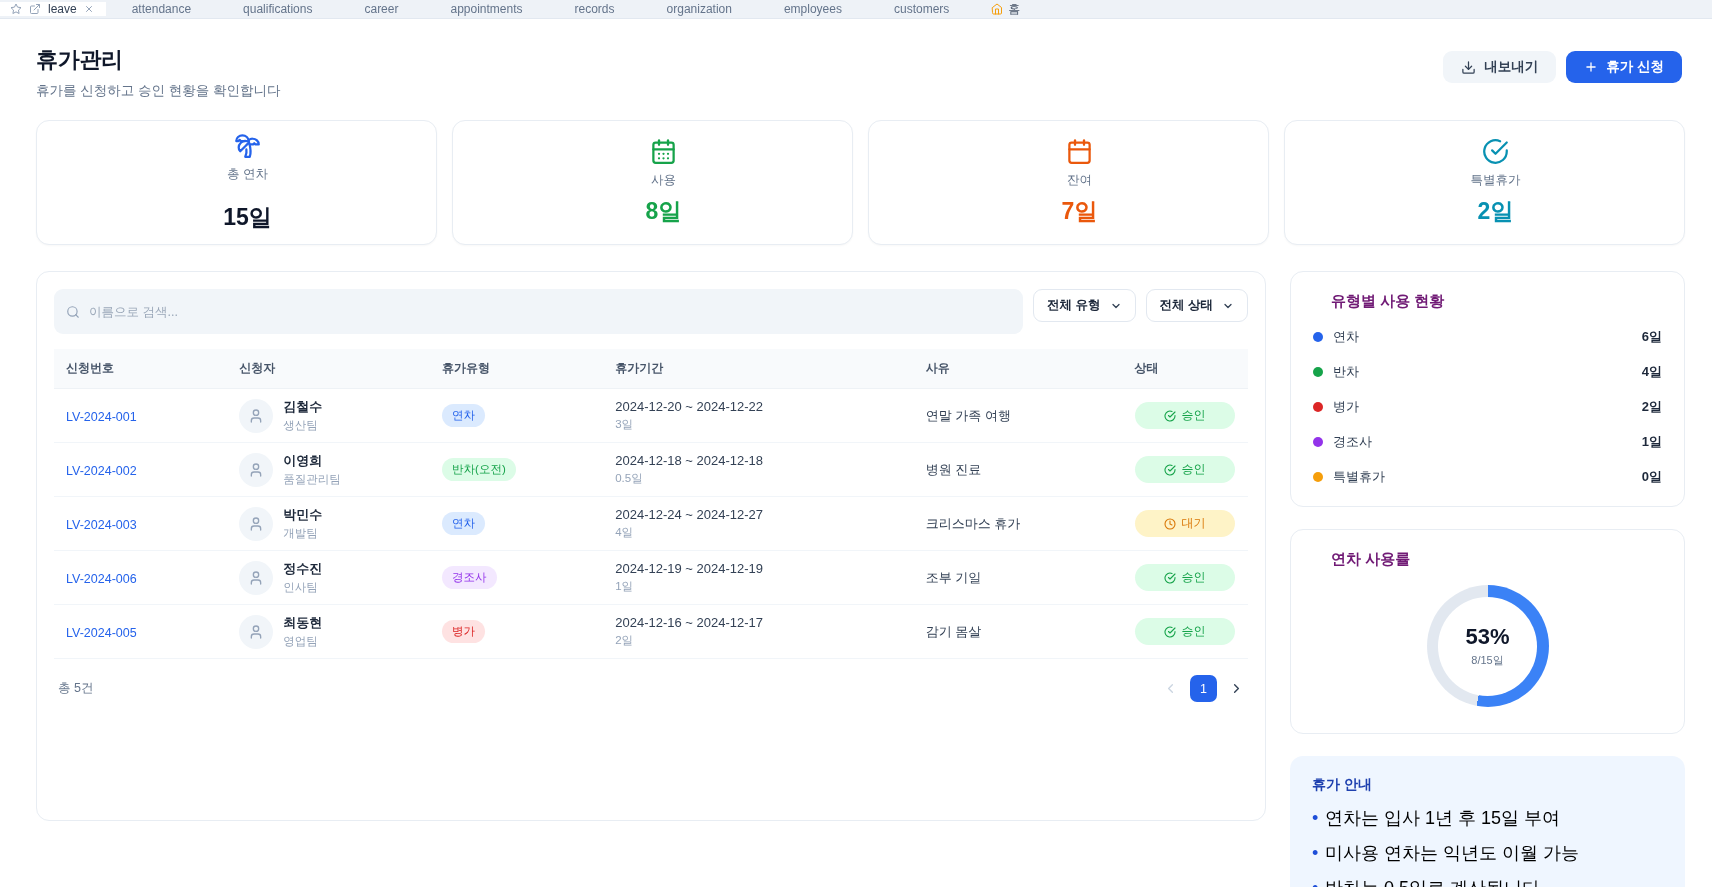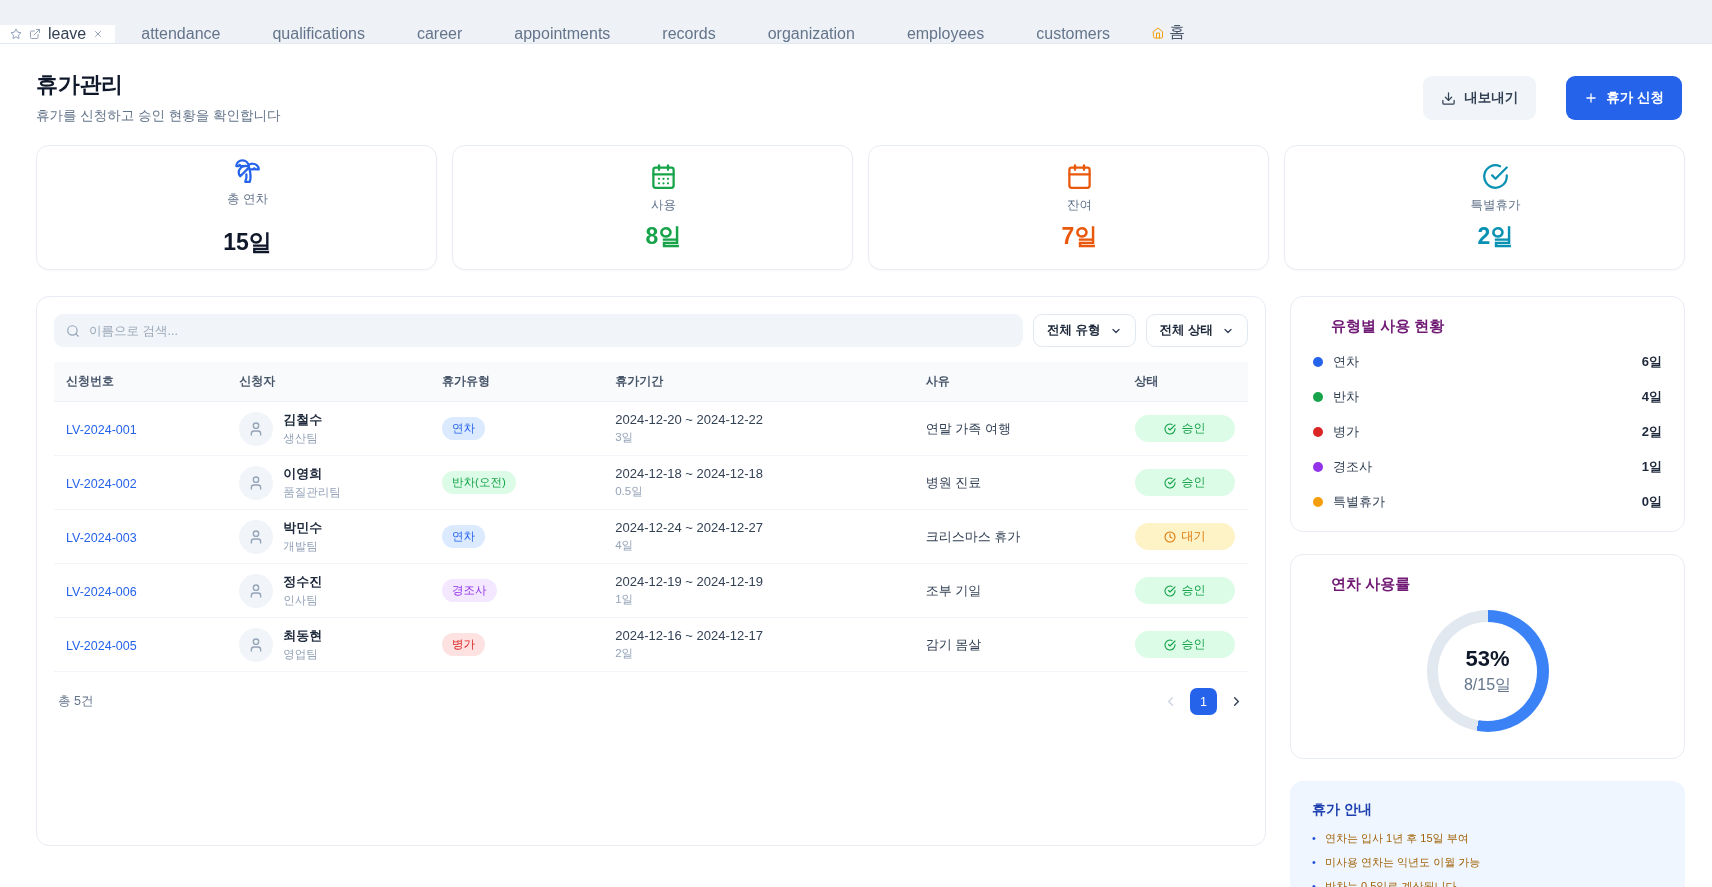--- a/index.html
+++ b/index.html
@@ -4,38 +4,38 @@
 <style>
   * { box-sizing: border-box; margin: 0; padding: 0; }
   html,body { width:1712px; height:887px; }
   body {
     font-family: "Liberation Sans", "DejaVu Sans", sans-serif;
     background:#ffffff; color:#0f172a; overflow:hidden;
   }
   svg { display:block; }
 
   
-  .tabbar { height:44px; background:#eef2f7; border-bottom:1px solid #e2e8f0;
-    display:flex; align-items:flex-end; font-size:16px; color:#64748b; }
+  .tabbar { height:19px; background:#eef2f7; border-bottom:1px solid #e2e8f0;
+    display:flex; align-items:center; font-size:12px; color:#64748b; }
   .tab-active { background:#ffffff; display:flex; align-items:center; gap:7px;
     padding:0 12px 0 10px; color:#334155; }
   .tab-active .ticon { color:#94a3b8; cursor:pointer; }
   .tab-plain { display:flex; align-items:center; padding:0 26px; cursor:pointer; }
   .tab-home { display:flex; align-items:center; gap:5px; padding:0 16px; color:#475569; cursor:pointer; }
   .tab-home svg { color:#f59e0b; }
 
   
   .page-header { display:flex; justify-content:space-between; align-items:flex-start;
     padding:26px 30px 0 36px; }
   .page-title { font-size:22px; font-weight:700; color:#0f172a; letter-spacing:-0.3px; }
   .page-subtitle { font-size:13.5px; color:#64748b; margin-top:7px; }
   .header-actions { display:flex; gap:10px; margin-top:6px; }
-  .btn { display:inline-flex; align-items:center; gap:8px; height:44px; padding:0 18px;
+  .btn { display:inline-flex; align-items:center; gap:8px; height:32px; padding:0 18px;
     border:none; border-radius:9px; font-size:13.5px; font-weight:600; cursor:pointer;
-    font-family:inherit;margin-left:20px; }
+    font-family:inherit; }
   .btn-secondary { background:#f1f5f9; color:#334155; }
   .btn-primary { background:#2563eb; color:#ffffff; }
 
   
   .stats { display:flex; gap:15px; padding:20px 27px 0 36px; }
   .stat-card { flex:1; height:125px; background:#fff; border:1px solid #e8edf3;
     border-radius:13px; box-shadow:0 1px 2px rgba(15,23,42,.03);
     display:flex; flex-direction:column; align-items:center; justify-content:center; gap:7px;padding-left:22px; }
   .stat-icon svg { width:27px; height:27px; }
   .stat-label { font-size:12.5px; color:#64748b; }
@@ -43,21 +43,21 @@
   .c-blue { color:#2563eb; } .c-dark { color:#0f172a;margin-top:12px; } .c-green { color:#16a34a; }
   .c-orange { color:#ea580c; } .c-purple { color:#9333ea; } .c-teal { color:#0891b2; }
 
   
   .main { display:flex; gap:24px; padding:26px 27px 0 36px; align-items:flex-start; }
   .panel { background:#fff; border:1px solid #e8edf3; border-radius:13px; }
   .table-panel { width:1230px; height:550px; padding:17px; }
 
   
   .filter-row { display:flex; gap:10px; margin-bottom:15px; }
-  .search-box { flex:1; display:flex; align-items:center; gap:9px; height:33px;
+  .search-box { flex:1; display:flex; align-items:center; gap:9px; height:45px;
     background:#f1f5f9; border-radius:9px; padding:0 12px; color:#94a3b8; }
   .search-box input { flex:1; border:none; outline:none; background:transparent;
     font-size:12.5px; color:#334155; font-family:inherit; }
   .search-box input::placeholder { color:#9aa7b8; }
   .select { display:flex; align-items:center; gap:9px; height:33px; padding:0 13px;
     background:#fff; border:1px solid #e2e8f0; border-radius:9px;
     font-size:12.5px; font-weight:700; color:#1e293b; cursor:pointer; }
   .select svg { color:#334155; }
 
   
@@ -107,26 +107,26 @@
   .d-purple{background:#9333ea} .d-orange{background:#f59e0b}
   .usage-label { font-size:13px; color:#334155; }
   .usage-value { font-size:13px; color:#1e293b; font-weight:600; }
 
   .donut-wrap { display:flex; justify-content:center; padding:16px 0 6px; }
   .donut { width:122px; height:122px; border-radius:50%;
     display:flex; align-items:center; justify-content:center; }
   .donut-hole { width:99px; height:99px; border-radius:50%; background:#fff;
     display:flex; flex-direction:column; align-items:center; justify-content:center; }
   .donut-pct { font-size:22px; font-weight:700; color:#0f172a; }
-  .donut-frac { font-size:16px; color:#64748b; margin-top:3px; }
+  .donut-frac { font-size:11px; color:#64748b; margin-top:3px; }
 
   .notice { background:#eff6ff; border-radius:13px; padding:20px 22px; }
   .notice-title { font-size:14px; font-weight:700; color:#1e40af; }
   .notice-list { list-style:none; margin-top:11px; }
-  .notice-list li { font-size:11px; color:#a16207; line-height:1.55; margin-top:7px;
+  .notice-list li { font-size:18px; color:#000000; line-height:1.55; margin-top:7px;
     padding-left:13px; position:relative; }
   .notice-list li::before { content:"•"; position:absolute; left:0; color:#1d4ed8; }
 </style>
 </head>
 <body>
 
 <div class="tabbar">
   <div class="tab-active">
     <span class="ticon">
       <svg width="12" height="12" viewBox="0 0 24 24" fill="none" stroke="currentColor" stroke-width="2" stroke-linejoin="round">

